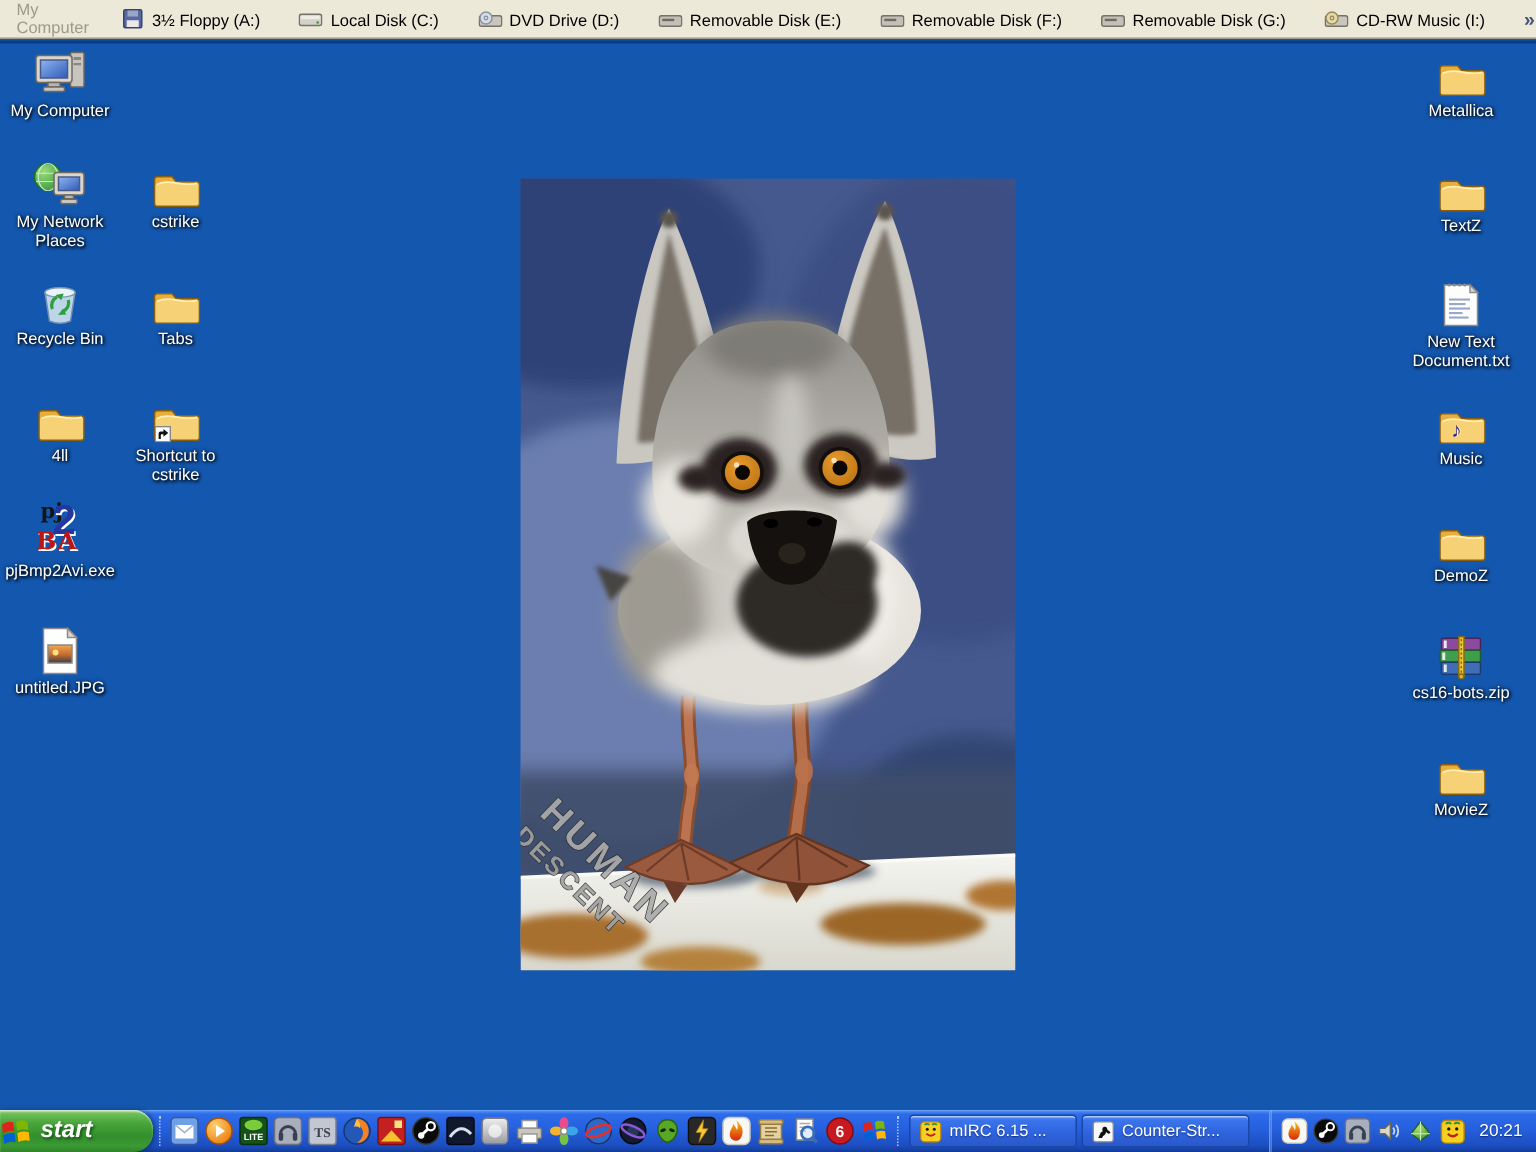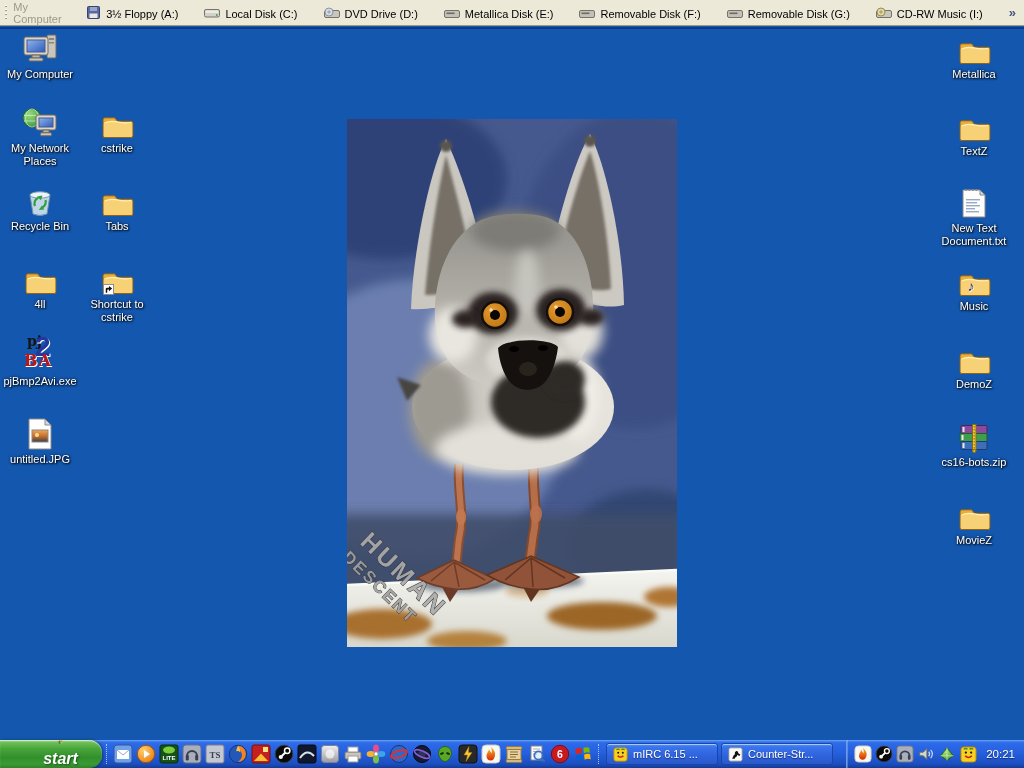--- a/index.html
+++ b/index.html
@@ -24,24 +24,24 @@
   .pjic{position:relative;width:40px;height:36px;}
   .pjic i{position:absolute;font-style:normal;}
   .pj-pj{left:7px;top:-3px;font-size:14px;font-weight:bold;color:#151515;font-family:"DejaVu Serif",serif;}
   .pj-2{left:15px;top:-5px;font-size:28px;font-weight:bold;font-style:italic;color:#23379E;text-shadow:1px 1px 0 #fff;}
   .pj-ba{left:4px;top:15px;font-size:16px;font-weight:bold;letter-spacing:1px;color:#BE1515;font-family:"DejaVu Serif",serif;text-shadow:1px 1px 0 #fff;}
   
   .photo{position:absolute;left:347px;top:119px;width:330px;height:528px;}
   
   .taskbar{position:absolute;left:0;bottom:0;width:1024px;height:28px;display:flex;align-items:center;box-sizing:border-box;
      background:linear-gradient(180deg,#7AA7F4 0%,#4285F3 4%,#2E6BE8 10%,#2560DE 45%,#1C4EC0 85%,#1845AC 93%,#123A96 100%);}
-  .startbtn{height:28px;width:102px;display:flex;align-items:center;gap:6px;padding-left:19px;box-sizing:border-box;
+  .startbtn{height:28px;width:102px;display:flex;align-items:center;gap:6px;padding-left:0;box-sizing:border-box;
      border-radius:0 13px 13px 0;cursor:pointer;
      background:linear-gradient(180deg,#A8D89A 0%,#6FBE58 9%,#47A53A 32%,#338F2C 62%,#3A9A33 86%,#2E8429 100%);
-     box-shadow:inset 0 1px 1px rgba(255,255,255,.55),2px 0 3px rgba(0,20,0,.35);flex-direction:column;}
+     box-shadow:inset 0 1px 1px rgba(255,255,255,.55),2px 0 3px rgba(0,20,0,.35);}
   .startbtn span{font-size:16px;font-weight:bold;font-style:italic;color:#fff;text-shadow:1px 1px 2px rgba(0,45,0,.65);}
   .sep{height:20px;border-left:1px dotted #A9C7FA;margin:0 4px;}
   .ql{width:21px;height:21px;display:inline-flex;align-items:center;justify-content:flex-end;margin:0 1px;cursor:pointer;}
   .winbtn{height:22px;width:112px;margin-left:3px;display:flex;align-items:center;gap:5px;padding:0 6px;box-sizing:border-box;
      border:1px solid #1A46A8;border-radius:3px;cursor:pointer;color:#fff;font-size:11px;white-space:nowrap;overflow:hidden;
      background:linear-gradient(180deg,#5E94F5 0%,#3A75EC 14%,#2E63DE 58%,#2A58C8 100%);
      box-shadow:inset 0 1px 0 rgba(255,255,255,.5);text-shadow:0 1px 1px rgba(0,0,40,.55);}
   .tray{margin-left:auto;height:28px;display:flex;align-items:center;gap:3px;padding-left:7px;
      border-left:1px solid #6A9AE8;box-shadow:inset 1px 0 0 rgba(255,255,255,.25);justify-content:space-between;}
   .trayic{width:18px;height:18px;display:inline-flex;align-items:center;justify-content:center;cursor:pointer;}
@@ -219,21 +219,21 @@
         <circle cx="5" cy="6" r="4" fill="#D7DDE6" stroke="#8A93A2"></circle>
         <circle cx="5" cy="6" r="1.1" fill="#F5F7FA" stroke="#8A93A2"></circle>
       </svg>
     <span>DVD Drive (D:)</span>
   </span>
   <span class="tb-item">
     <svg width="16" height="14" viewBox="0 0 16 14">
         <rect x="0.5" y="4.5" width="15" height="7" rx="1.5" fill="#C3C0B7" stroke="#76736A"></rect>
         <rect x="2.5" y="6.5" width="8" height="1.6" fill="#6E6B62"></rect>
       </svg>
-    <span>Metallica Disk (E:)</span>
+    <span>Removable Disk (E:)</span>
   </span>
   <span class="tb-item">
     <svg width="16" height="14" viewBox="0 0 16 14">
         <rect x="0.5" y="4.5" width="15" height="7" rx="1.5" fill="#C3C0B7" stroke="#76736A"></rect>
         <rect x="2.5" y="6.5" width="8" height="1.6" fill="#6E6B62"></rect>
       </svg>
     <span>Removable Disk (F:)</span>
   </span>
   <span class="tb-item">
     <svg width="16" height="14" viewBox="0 0 16 14">

